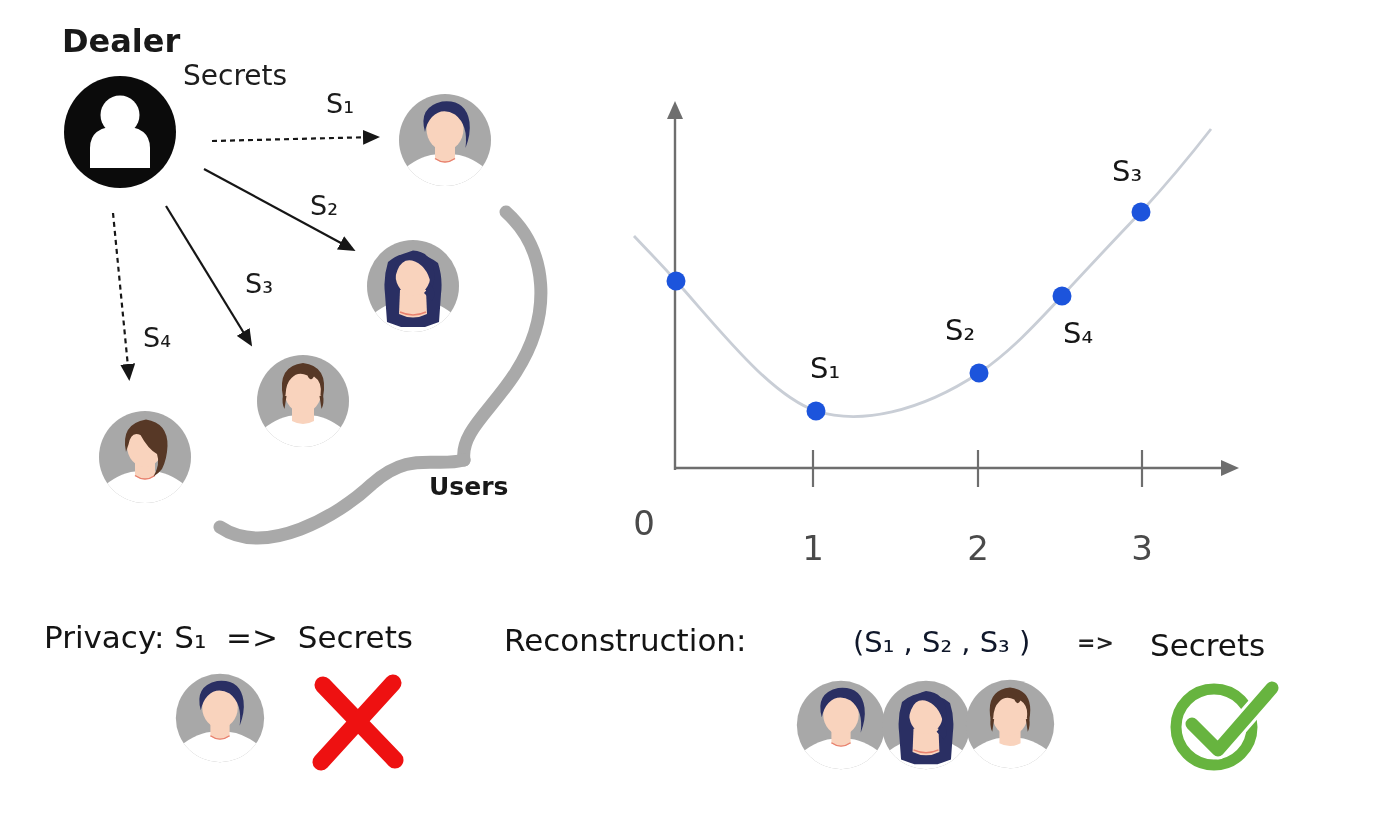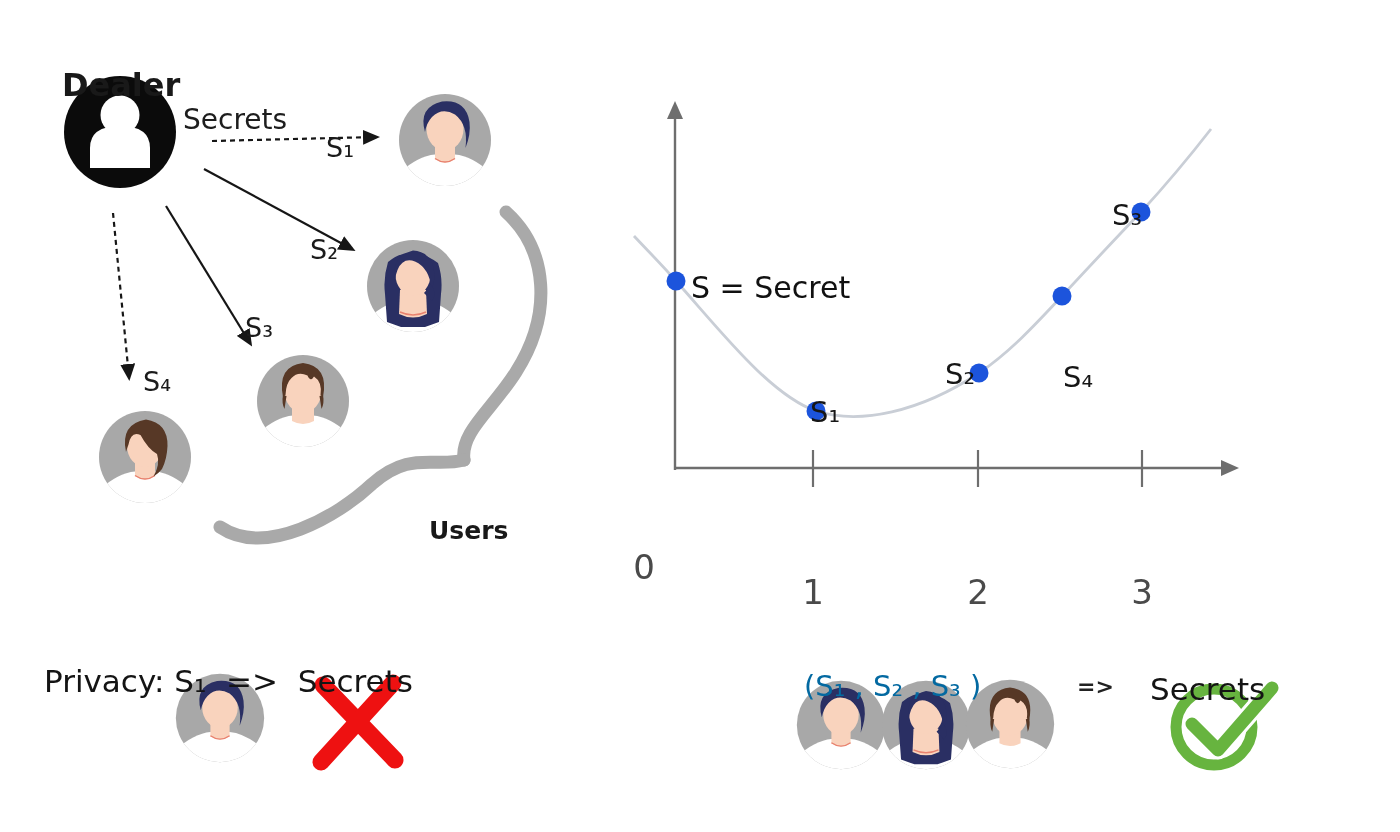--- a/index.html
+++ b/index.html
@@ -1,21 +1,21 @@
 <!DOCTYPE html>
 <html style="--blue: #1c54dc; --red: #ee1111; --green: #67b43f; --av: #a8a8a8; --navy: #2a2f63; --brown: #573826; --skin: #f9d3bd; --curve: #c9ced6; --axis: #6e6e6e; --brace: #a9a9a9; --arrow: #161616;"><head>
 <meta charset="utf-8">
 <style>
   html,body{margin:0;padding:0;background:#ffffff;}
   #stage{
     position:relative;width:1400px;height:832px;overflow:hidden;background:#ffffff;
     font-family:"DejaVu Sans","Liberation Sans",sans-serif;
   }
   #artwork{position:absolute;left:0;top:0;}
-  .t{position:absolute;white-space:pre;color:#191919;line-height:1.1;margin-top:44px;}
+  .t{position:absolute;white-space:pre;color:#191919;line-height:1.1;}
   .ctr{transform:translate(-50%,-50%);}
   .bold{font-weight:800;}
   .share-label{font-size:27px;color:#1b1b1b;}
   .tick-label{font-size:34px;color:#4a4a4a;}
   .pt-label{font-size:29px;color:#161616;transform:translate(-50%,-50%);}
 </style>
 </head>
 <body>
 
 <div id="stage">
@@ -169,29 +169,29 @@
 
   <div class="t" style="left:183px;top:61px;font-size:28px;color:#1d1d1d;">Secrets</div>
 
   <div class="t share-label ctr" style="left:340px;top:104px;">S₁</div>
   <div class="t share-label ctr" style="left:324px;top:206px;">S₂</div>
   <div class="t share-label ctr" style="left:259px;top:284px;">S₃</div>
   <div class="t share-label ctr" style="left:157px;top:338px;">S₄</div>
 
   <div class="t bold" style="left:429px;top:473px;font-size:25px;">Users</div>
 
-  <div class="t" style="left:691px;top:227px;font-size:30px;color:#111111;">S = Secret</div>
 
   <div class="t tick-label ctr" style="left:644px;top:524px;">0</div>
   <div class="t tick-label ctr" style="left:813px;top:549px;">1</div>
   <div class="t tick-label ctr" style="left:978px;top:549px;">2</div>
   <div class="t tick-label ctr" style="left:1142px;top:549px;">3</div>
 
   <div class="t" style="left:44px;top:620px;font-size:31px;color:#141414;">Privacy: S₁  =&gt;  Secrets</div>
 
-  <div class="t" style="left:804px;top:627px;font-size:29px;color:#0369a1;">(S₁ , S₂ , S₃ )</div>
+  <div class="t" style="left:504px;top:623px;font-size:31px;color:#141414;">Reconstruction:</div>
+  <div class="t" style="left:853px;top:627px;font-size:29px;color:#0f172a;">(S₁ , S₂ , S₃ )</div>
   <div class="t" style="left:1077px;top:631px;font-size:22px;font-weight:700;color:#222222;">=&gt;</div>
   <div class="t" style="left:1150px;top:628px;font-size:31px;color:#141414;">Secrets</div>
 <div class="t pt-label" style="left: 825px; top: 369px;">S₁</div>
     <div class="t pt-label" style="left: 960px; top: 331px;">S₂</div>
     <div class="t pt-label" style="left: 1078px; top: 334px;">S₄</div>
     <div class="t pt-label" style="left: 1127px; top: 172px;">S₃</div>
   </div>
 
 </body></html>

